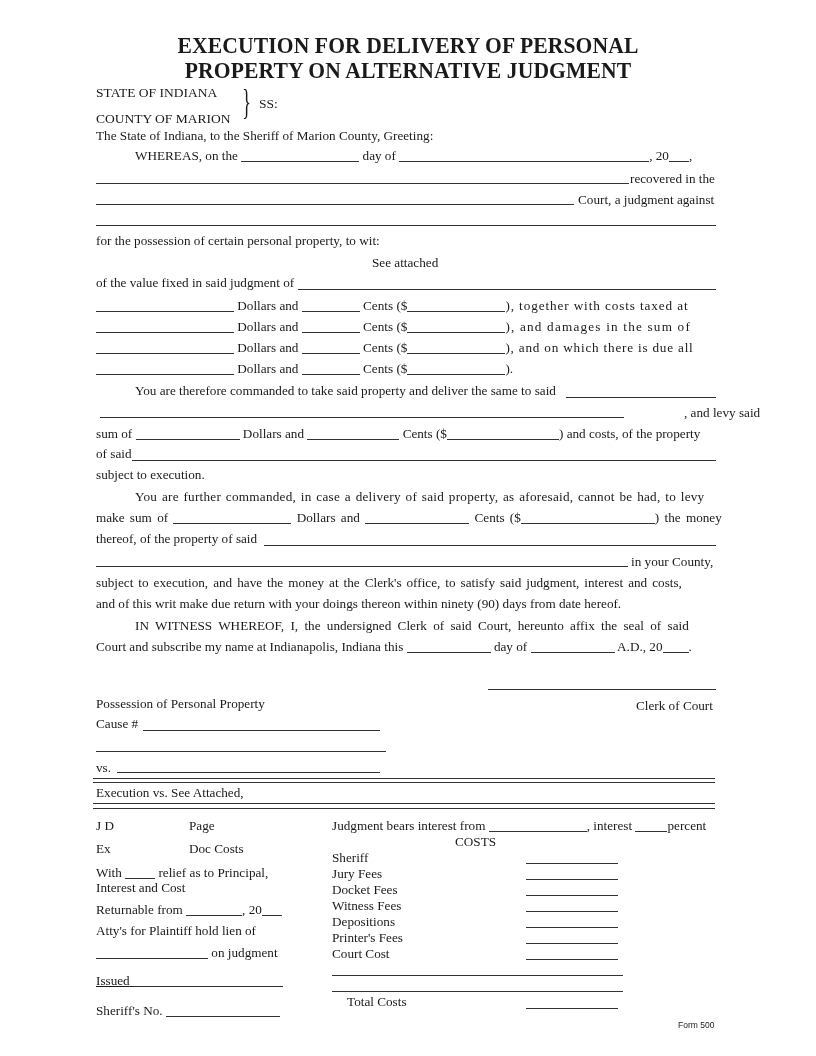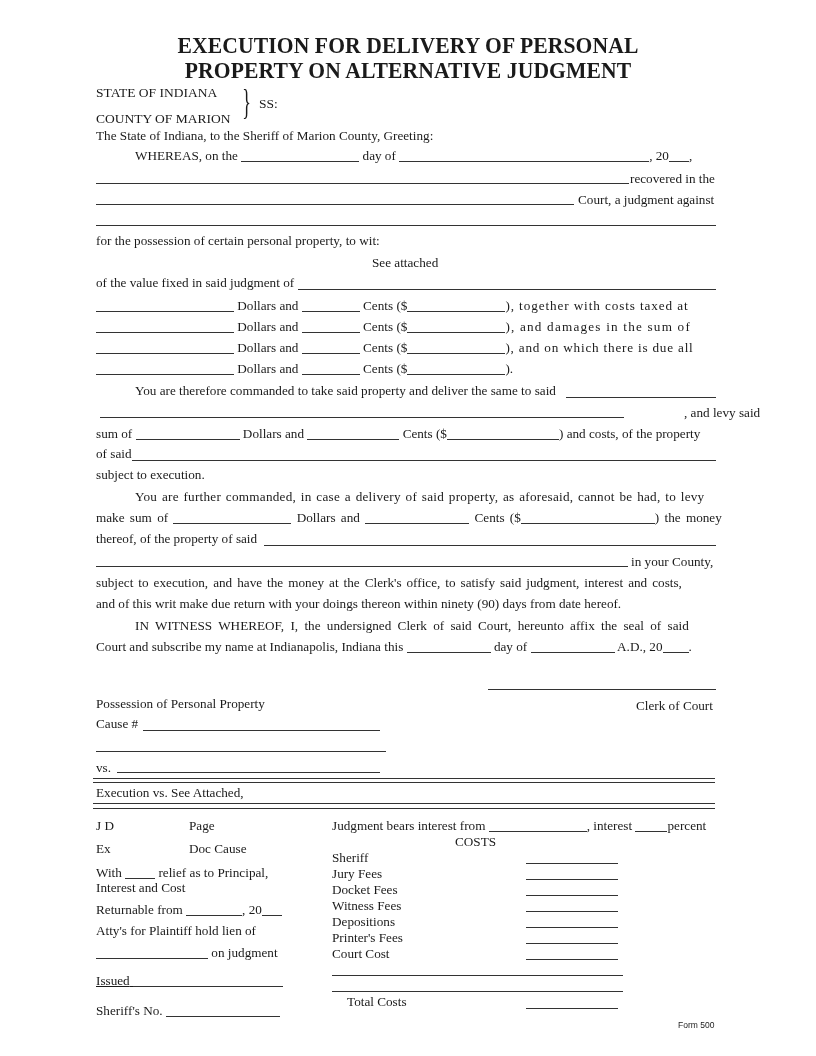--- a/index.html
+++ b/index.html
@@ -131,21 +131,21 @@
 <div class="hline" style="left:117px;top:772px;width:263px;"></div>
 <div class="hline" style="left:93px;top:778px;width:622px;"></div>
 <div class="hline" style="left:93px;top:782px;width:622px;"></div>
 <div class="abs ital" style="left:96px;top:785px;">Execution vs. See Attached,</div>
 <div class="hline" style="left:93px;top:803px;width:622px;"></div>
 <div class="hline" style="left:93px;top:808px;width:622px;"></div>
 
 <div class="abs" style="left:96px;top:818px;">J D</div>
 <div class="abs" style="left:189px;top:818px;">Page</div>
 <div class="abs" style="left:96px;top:841px;">Ex</div>
-<div class="abs" style="left:189px;top:841px;">Doc Cause</div>
+<div class="abs" style="left:189px;top:841px;">Doc Costs</div>
 <div class="abs" style="left:96px;top:865px;">
   <span>With</span>
   <span class="blank" style="width:30px;"></span>
   <span>relief as to Principal,</span>
 </div>
 <div class="abs" style="left:96px;top:880px;">Interest and Cost</div>
 <div class="abs" style="left:96px;top:902px;">
   <span>Returnable from</span>
   <span class="blank" style="width:56px;"></span><span>, 20</span><span class="blank" style="width:20px;"></span>
 </div>

